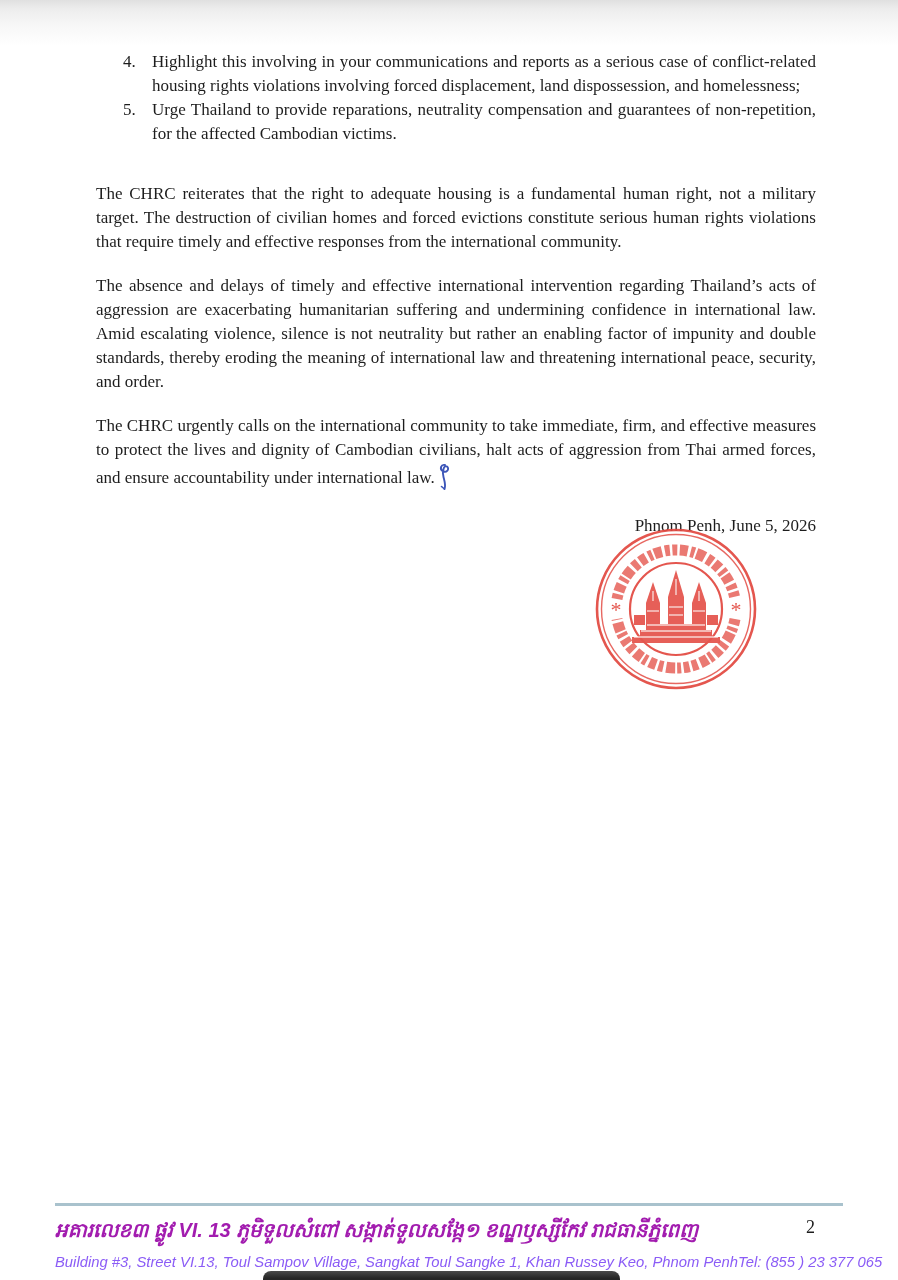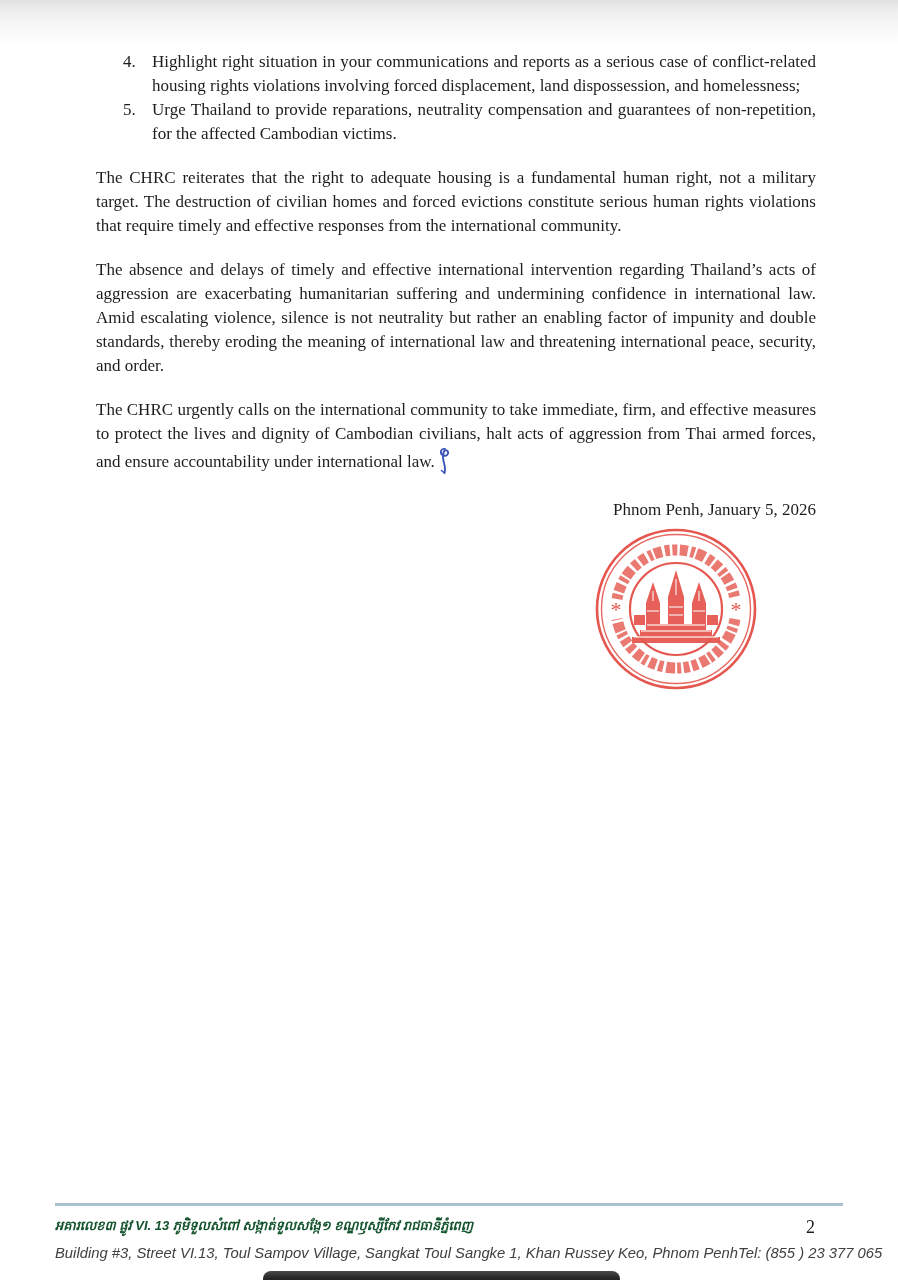--- a/index.html
+++ b/index.html
@@ -13,55 +13,55 @@
 
   .content { position:absolute; left:96px; top:50px; width:720px;
     font-size:17px; line-height:24px; color:#1d1d1d; text-align:justify; }
 
   .list { margin:0; }
   .list-item { display:flex; }
   .list-num { width:29px; margin-left:27px; flex:none; }
   .list-text { flex:1; text-align:justify; }
 
   .para { margin:0; margin-top:20px; text-align:justify; }
-  .para.first { margin-top:20px; }
+  .para.first { margin-top:36px; }
 
   .ink-mark { display:inline-block; vertical-align:-9px; margin-left:2px; }
 
   .dateline { margin-top:22px; text-align:right; }
 
   .stamp { position:absolute; left:594px; top:527px; width:164px; height:164px; opacity:.92; }
 
   .footer { position:absolute; left:55px; top:1203px; width:788px;
     font-family:"Liberation Sans", sans-serif; }
   .footer-rule { height:3px; background:#a9c2cd; border:0; margin:0; }
   .footer-row1 { display:flex; justify-content:space-between; align-items:flex-start; margin-top:11px; }
-  .footer-khmer { font-style:italic; font-weight:bold; font-size:13px; color:#14532d; }
+  .footer-khmer { font-style:italic; font-weight:bold; font-size:20px; color:#a21caf; }
   .footer-pagenum { font-family:"Liberation Serif", serif; font-size:18px; color:#1d1d1d;
     padding-right:28px; font-style:normal; }
   .footer-row2 { display:flex; justify-content:space-between; margin-top:7px;
-    font-style:italic; font-size:14.8px; color:#404040; white-space:nowrap; padding-right:8px; }
+    font-style:italic; font-size:14.8px; color:#8b5cf6; white-space:nowrap; padding-right:8px; }
 
   .bottom-bar { position:absolute; left:263px; top:1271px; width:357px; height:12px;
     border-radius:8px 8px 0 0;
     background:linear-gradient(180deg,#4a4a4a 0%,#262626 60%); }
 </style>
 </head>
 <body>
 
 <div class="page">
 
   <div class="top-shade"></div>
 
   <div class="content">
 
     <div class="list">
       <div class="list-item">
         <span class="list-num">4.</span>
-        <span class="list-text">Highlight right situation in your communications and reports as a serious case of conflict-related housing rights violations involving forced displacement, land dispossession, and homelessness;</span>
+        <span class="list-text">Highlight this involving in your communications and reports as a serious case of conflict-related housing rights violations involving forced displacement, land dispossession, and homelessness;</span>
       </div>
       <div class="list-item">
         <span class="list-num">5.</span>
         <span class="list-text">Urge Thailand to provide reparations, neutrality compensation and guarantees of non-repetition, for the affected Cambodian victims.</span>
       </div>
     </div>
 
     <p class="para first">
       <span>The CHRC reiterates that the right to adequate housing is a fundamental human right, not a military target. The destruction of civilian homes and forced evictions constitute serious human rights violations that require timely and effective responses from the international community.</span>
     </p>
@@ -70,21 +70,21 @@
       <span>The absence and delays of timely and effective international intervention regarding Thailand’s acts of aggression are exacerbating humanitarian suffering and undermining confidence in international law. Amid escalating violence, silence is not neutrality but rather an enabling factor of impunity and double standards, thereby eroding the meaning of international law and threatening international peace, security, and order.</span>
     </p>
 
     <p class="para">
       <span>The CHRC urgently calls on the international community to take immediate, firm, and effective measures to protect the lives and dignity of Cambodian civilians, halt acts of aggression from Thai armed forces, and ensure accountability under international law.</span><svg class="ink-mark" width="16" height="30" viewBox="0 0 16 30">
         <path d="M8 3 C4 2 2.5 7 5.5 9 C9.5 11.5 13 7 10 4.5 C7 2.5 5 9 6.5 15 C7.5 19 9 23 7.5 27" fill="none" stroke="#3c55b8" stroke-width="1.9" stroke-linecap="round"></path>
         <path d="M7.5 27 L4.5 24.5" fill="none" stroke="#3c55b8" stroke-width="1.6" stroke-linecap="round"></path>
       </svg>
     </p>
 
-    <p class="para dateline">Phnom Penh, January 5, 2026</p>
+    <p class="para dateline">Phnom Penh, June 5, 2026</p>
 
   </div>
 
   <svg class="stamp" viewBox="0 0 164 164">
     <g stroke="#e24840" fill="none">
       <circle cx="82" cy="82" r="79" stroke-width="2.6"></circle>
       <circle cx="82" cy="82" r="74.5" stroke-width="1.4" opacity=".9"></circle>
       <circle cx="82" cy="82" r="46" stroke-width="2.2"></circle>
 
       <path d="M 23 72 A 60 60 0 0 1 141 72" stroke-width="11" opacity=".8" stroke-dasharray="5 2.5 8 3 4 2 9 3 6 2.5 7 3 4 2 8 3 5 2.5"></path>

